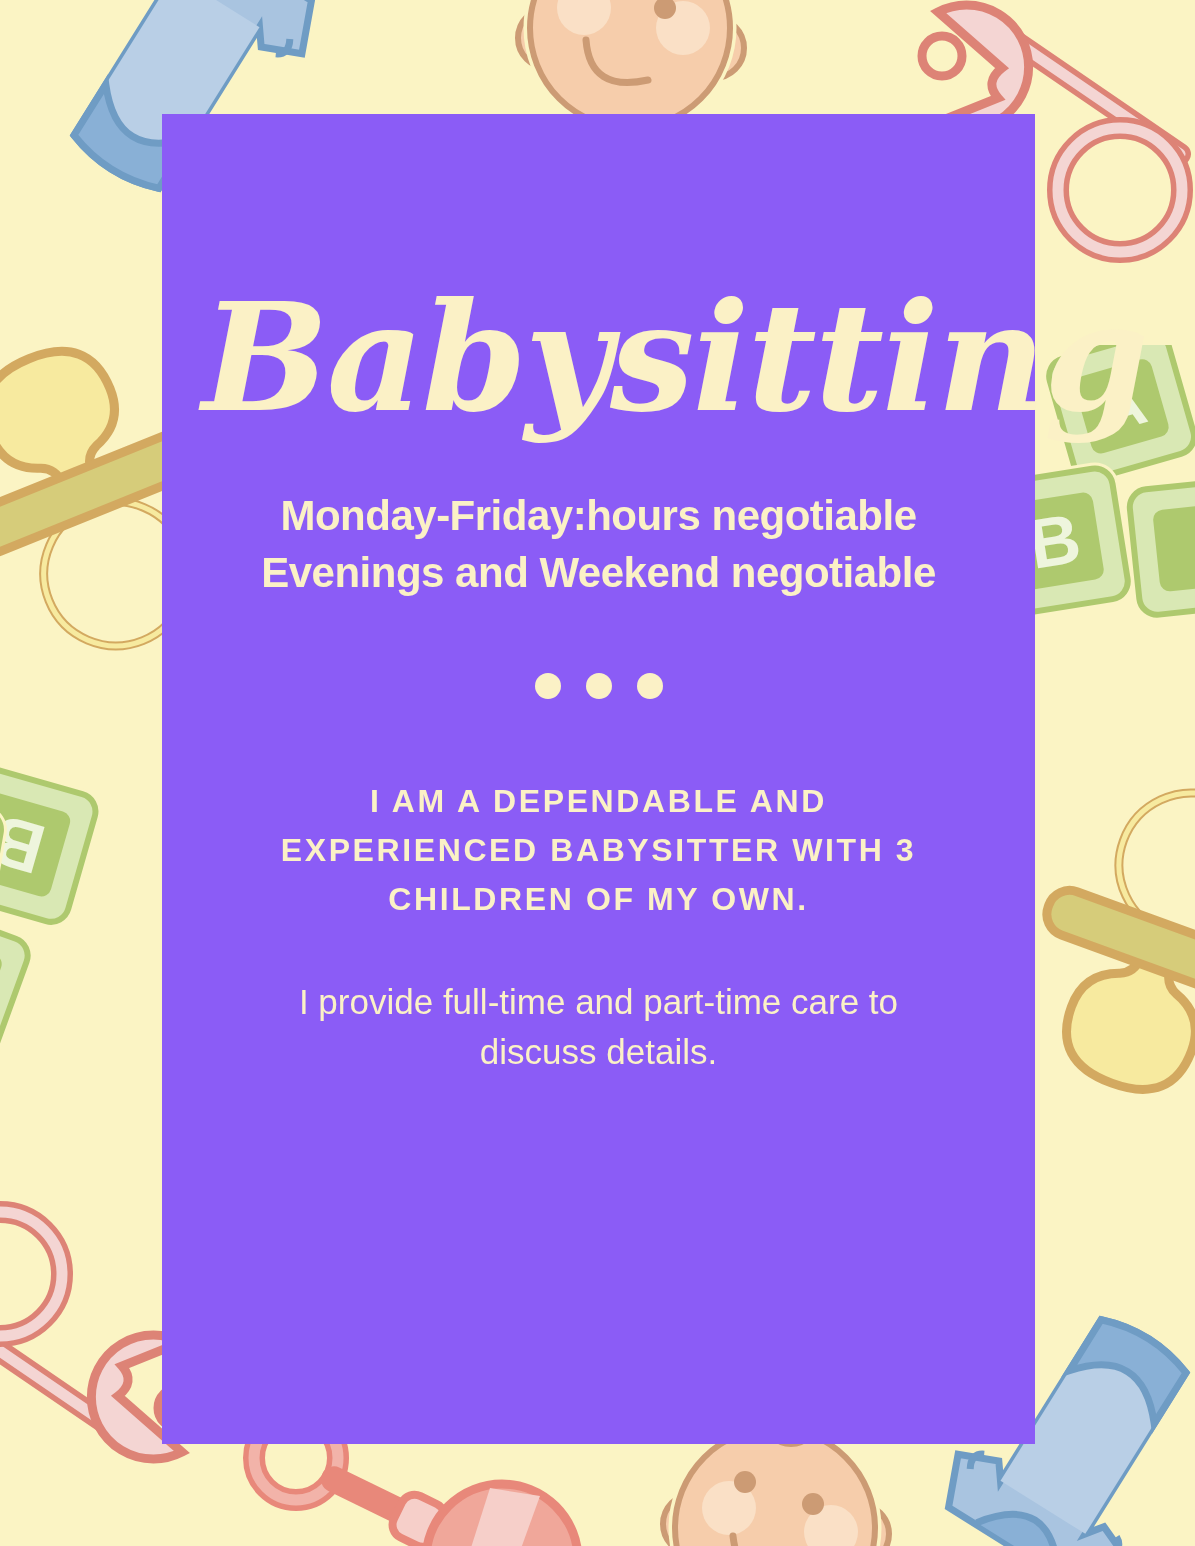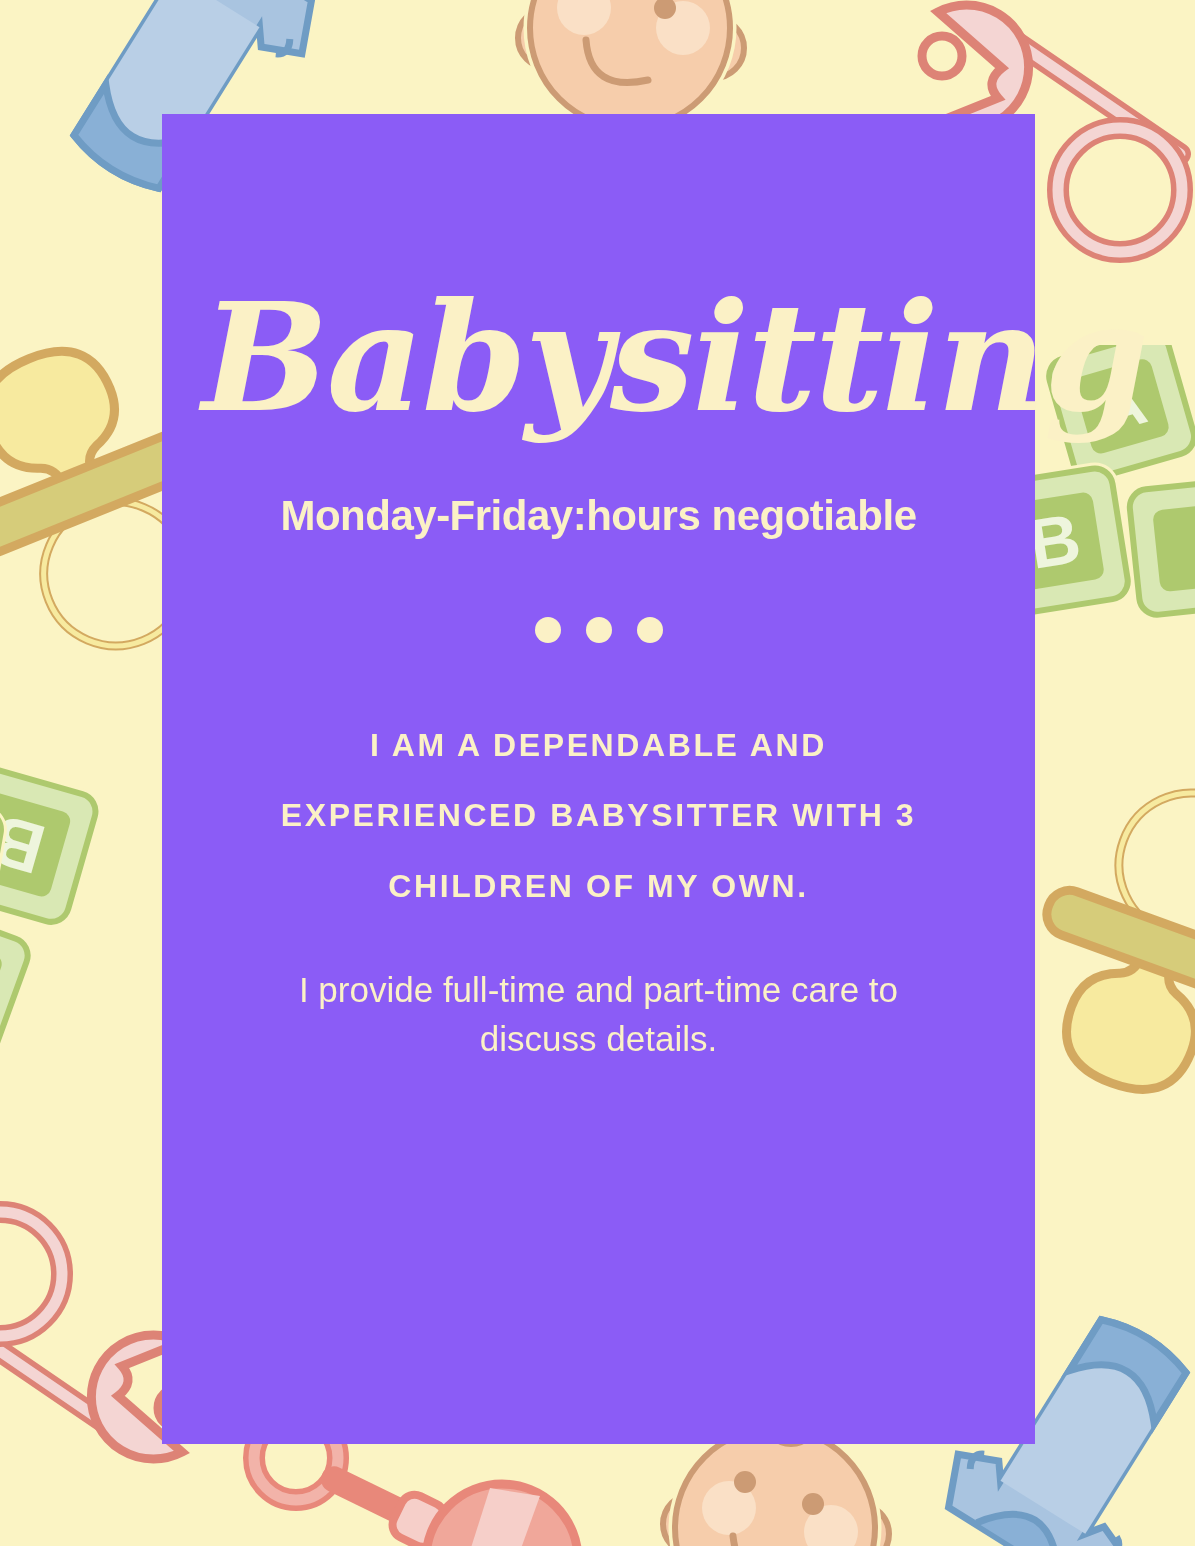--- a/index.html
+++ b/index.html
@@ -84,21 +84,20 @@
     margin-top: 78px;
     padding: 0 22px;
   }
   .caps-line {
     font-size: 32px;
     font-weight: bold;
     letter-spacing: 2.6px;
     line-height: 1.52;
     color: #fbf1c6;
     text-transform: uppercase;
-    margin-top: 22px;
   }
 
   .body-block {
     margin-top: 54px;
     padding: 0 12px;
   }
   .body-line {
     font-size: 35px;
     line-height: 1.42;
     color: #fbf1c6;
@@ -254,20 +253,21 @@
     </svg>
 
   </div>
 
   <div class="card">
 
     <h1 class="title">Babysitting</h1>
 
     <div class="hours-block">
       <div class="hours-line">Monday-Friday:hours negotiable</div>
+      <div class="hours-line">Evenings and Weekend negotiable</div>
     </div>
 
     <div class="dots">
       <span class="dot"></span>
       <span class="dot"></span>
       <span class="dot"></span>
     </div>
 
     <div class="caps-block">
       <div class="caps-line">I AM A DEPENDABLE AND</div>

